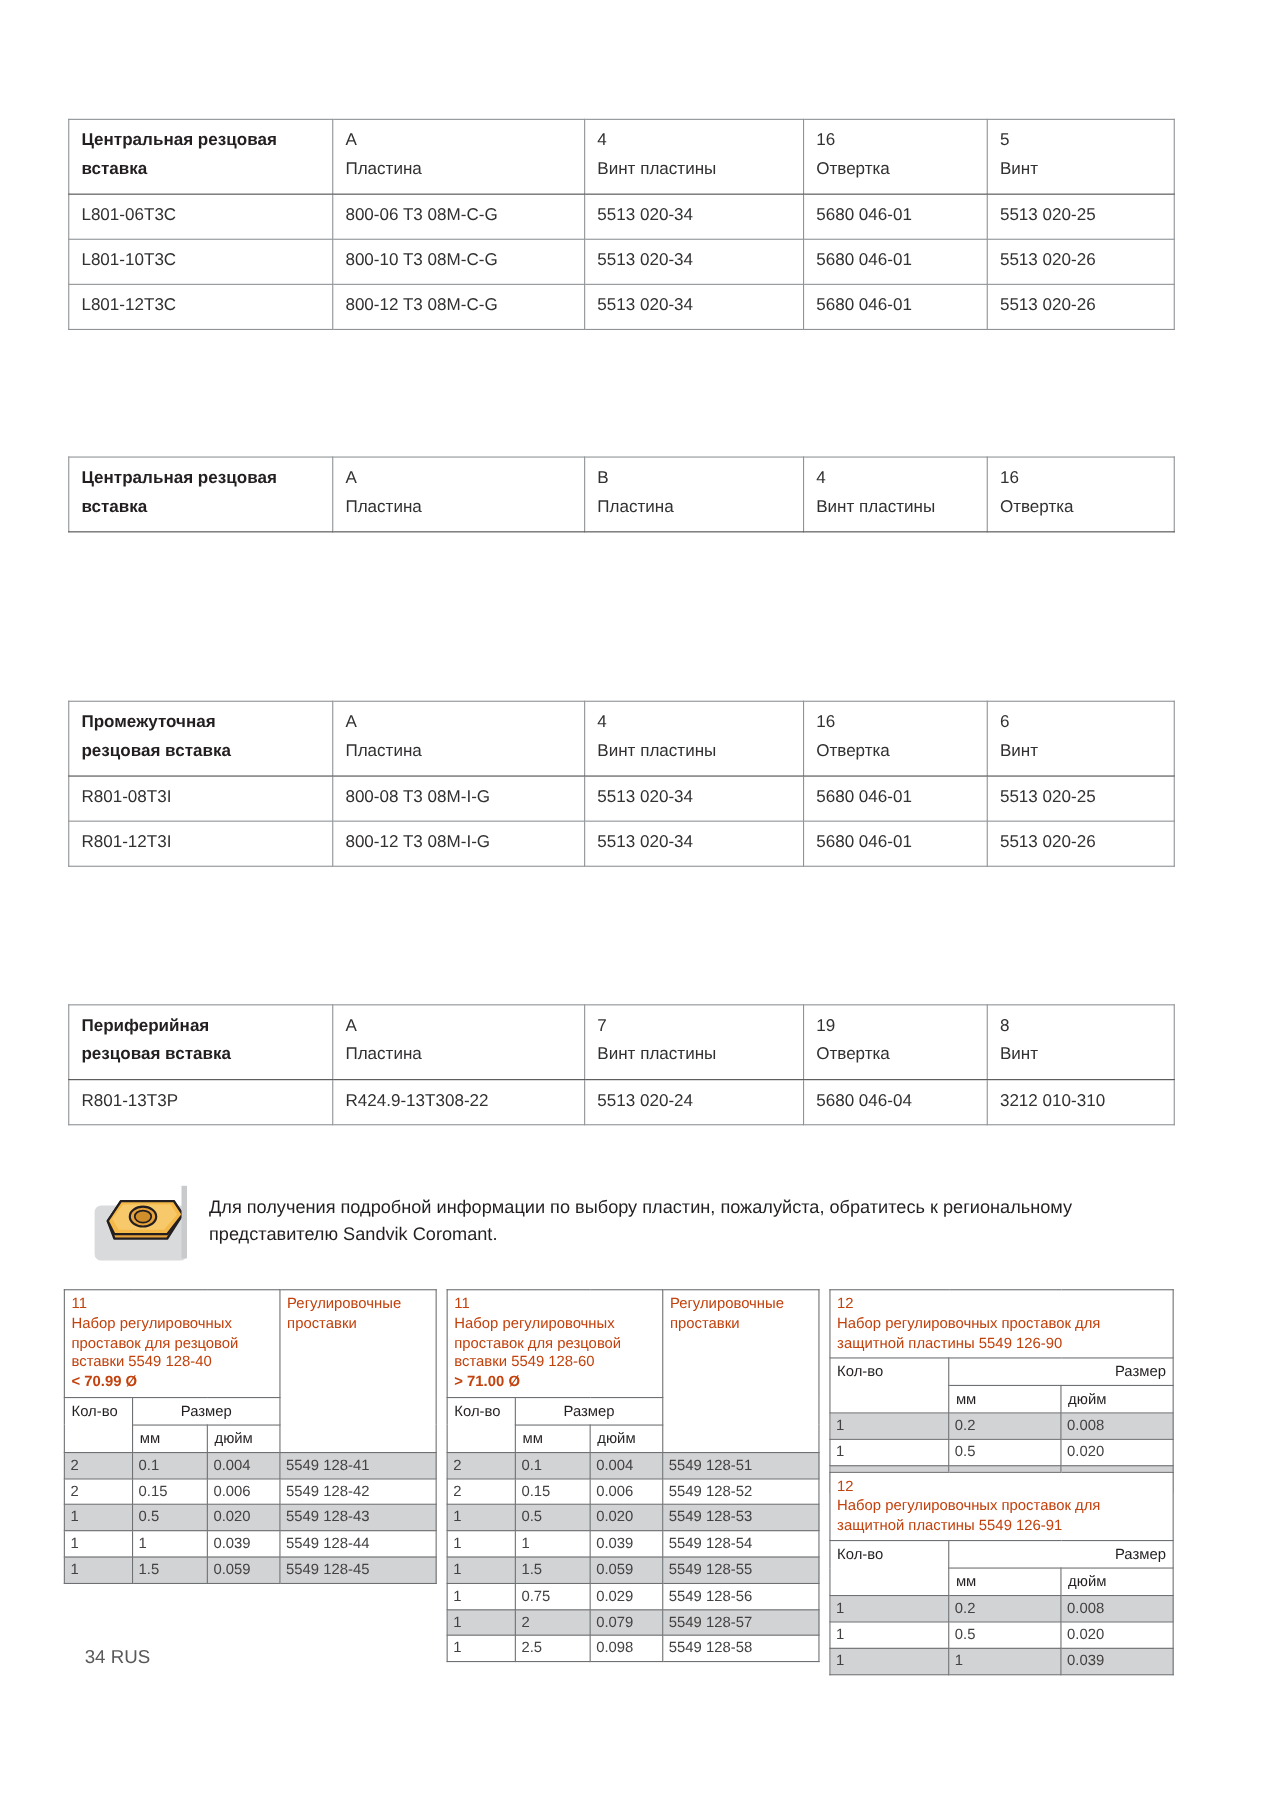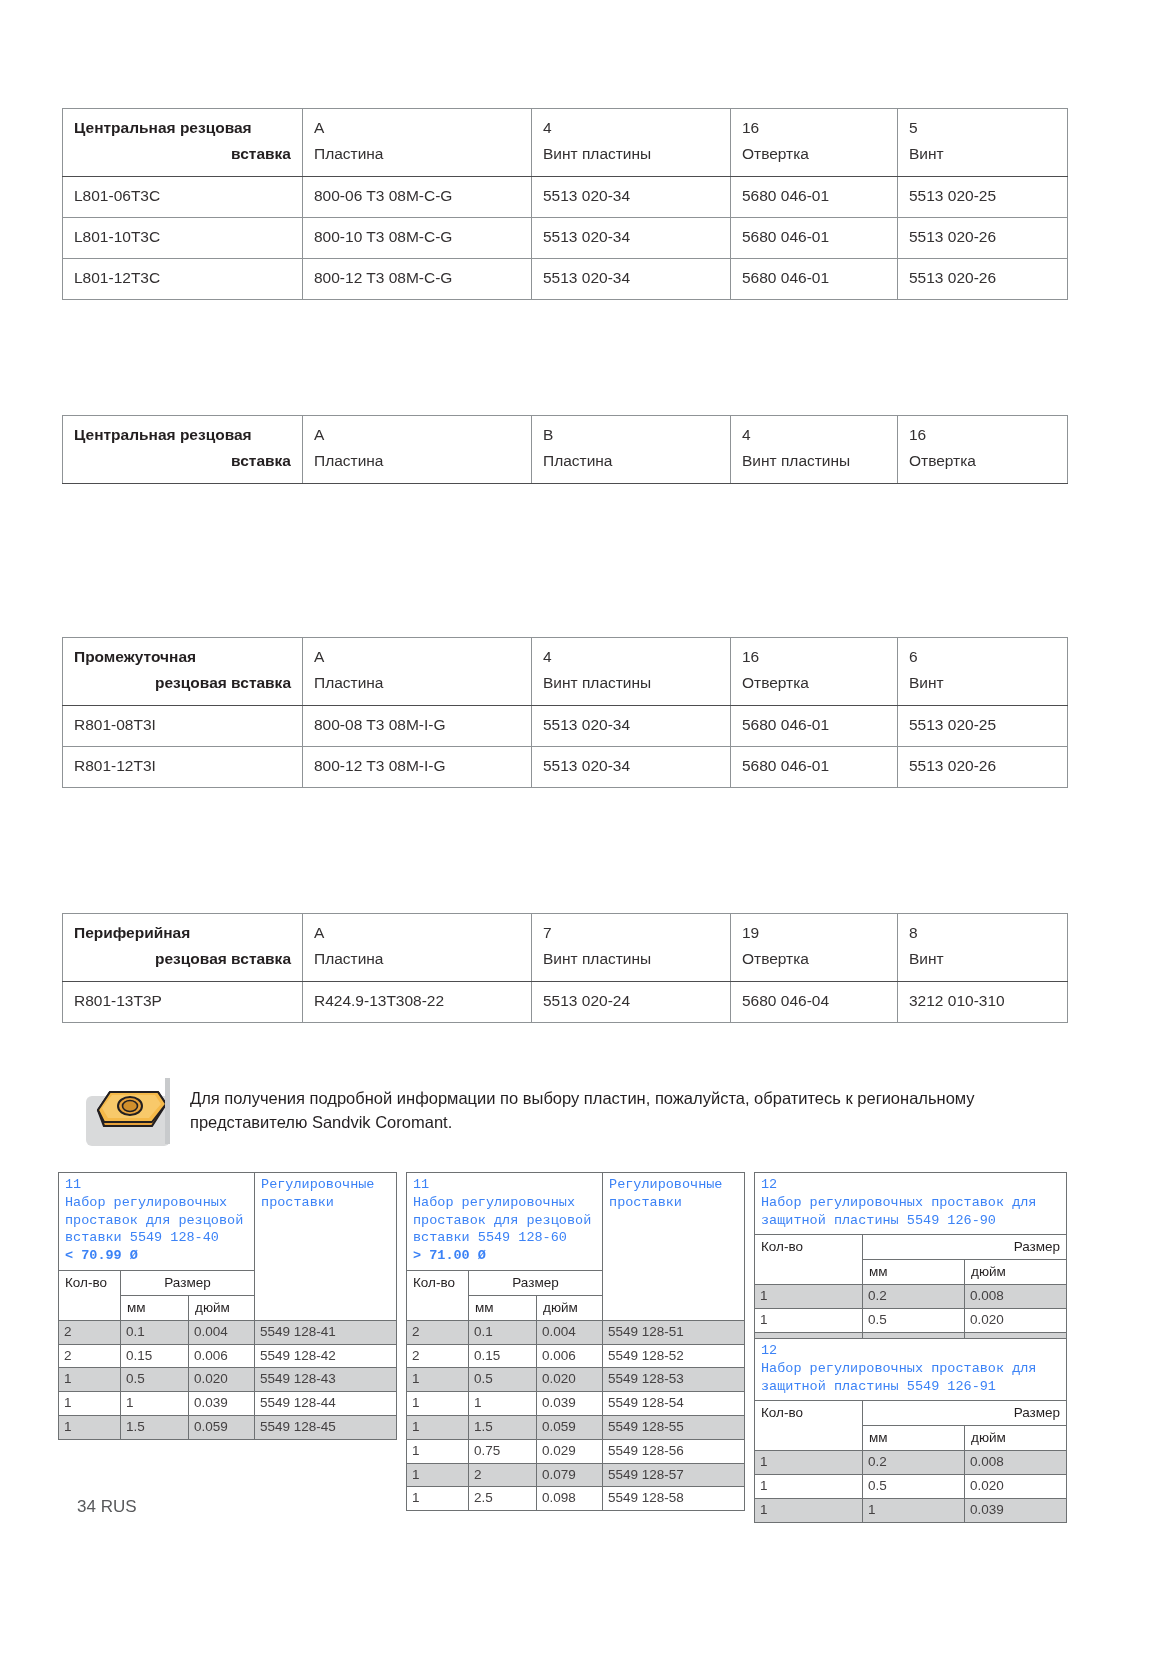--- a/index.html
+++ b/index.html
@@ -45,21 +45,21 @@
   }
   .big-table tr.hdr td.strong {
     font-weight: bold;
     color: #231f20;
     white-space: normal;
   }
   .big-table .sub {
     display: block;
     margin-top: 5px;
   }
-  .big-table tr.hdr td.strong .sub { font-weight: bold; text-align: right; }
+  .big-table tr.hdr td.strong .sub { font-weight: bold; }
 
   
   #tbl-central-1 { left: 62px; top: 108px; width: 1005px; }
   #tbl-central-2 { left: 62px; top: 415px; width: 1005px; }
   #tbl-intermediate { left: 62px; top: 637px; width: 1005px; }
   #tbl-peripheral  { left: 62px; top: 913px; width: 1005px; }
 
   
   .note {
     position: absolute;
@@ -114,23 +114,22 @@
     border: 1px solid #6e7173;
     padding: 2px 5px 3px 5px;
     vertical-align: top;
     line-height: 1.32;
     color: #444142;
     white-space: nowrap;
   }
   .shim td.title {
     white-space: normal;
     padding: 3px 6px 5px 6px;
-    color: #3b82f6;
+    color: #c2410c;
     vertical-align: top;
-    font-family: Liberation Mono, monospace;
   }
   .shim td.title .num { display: block; }
   .shim td.title .bold { font-weight: bold; }
   .shim td.colhdr {
     color: #231f20;
     padding: 3px 6px 3px 6px;
   }
   .shim td.center { text-align: center; }
   .shim tr.alt td { background: #d2d3d4; }
 

